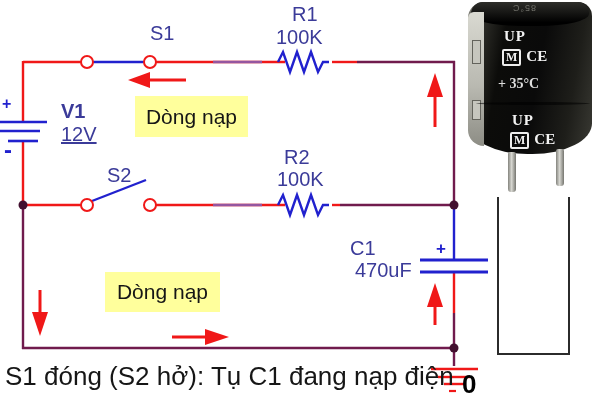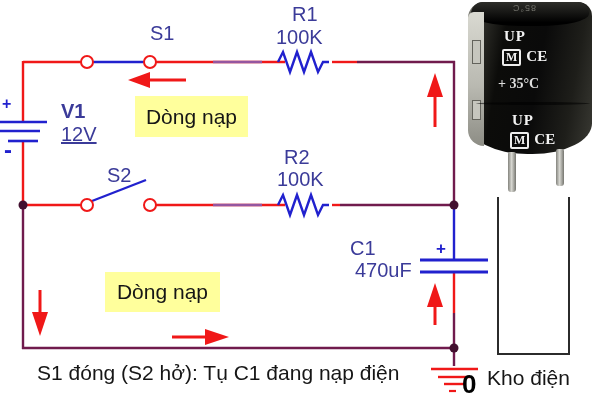--- a/index.html
+++ b/index.html
@@ -20,21 +20,21 @@
   .arrow-line{stroke:var(--wire-red);stroke-width:3;fill:none;}
   .arrow-head{fill:var(--wire-red);stroke:none;}
   .gnd{stroke:var(--wire-red);fill:none;}
   
   .lbl{position:absolute;font-size:20px;color:var(--label-blue);white-space:nowrap;}
   .pol{position:absolute;font-weight:bold;color:var(--wire-blue);white-space:nowrap;}
   .hl{
     position:absolute;background:var(--highlight-yellow);color:#161616;
     font-size:21px;display:flex;align-items:center;justify-content:center;white-space:nowrap;
   }
-  .caption{position:absolute;left:37px;top:361px;font-size:21px;color:var(--text-dark);white-space:nowrap;}
+  .caption{position:absolute;left:5px;top:361px;font-size:26px;color:var(--text-dark);white-space:nowrap;}
   .zero{position:absolute;left:462px;top:369px;font-size:26px;font-weight:bold;color:#000;}
   .storage-lbl{position:absolute;left:487px;top:366px;font-size:21px;color:var(--text-dark);white-space:nowrap;}
   
   .tank{
     position:absolute;left:497px;top:197px;width:69px;height:156px;
     border-left:2px solid #2b2b2b;border-right:2px solid #2b2b2b;border-bottom:2px solid #2b2b2b;
   }
   
   .photo{position:absolute;left:456px;top:0;width:144px;height:196px;}
   .cap-body{
@@ -186,21 +186,20 @@
   <div class="lbl" style="left:284px;top:146px;">R2</div>
   <div class="lbl" style="left:277px;top:168px;">100K</div>
   <div class="lbl" style="left:350px;top:237px;text-align:center;">C1</div>
   <div class="lbl" style="left:343px;top:259px;margin-left:12px;">470uF</div>
   <div class="pol" style="left:436px;top:239px;font-size:17px;">+</div>
 
   <div class="hl" style="left:135px;top:96px;width:113px;height:41px;">Dòng nạp</div>
   <div class="hl" style="left:105px;top:272px;width:115px;height:40px;">Dòng nạp</div>
 
   <div class="tank"></div>
-  <div class="storage-lbl">Kho điện</div>
   <div class="zero">0</div>
 
   <div class="caption">S1 đóng (S2 hở): Tụ C1 đang nạp điện</div>
 
   <div class="photo">
     <div class="cap-body">
       <div class="cap-bevel"></div>
       <div class="cap-top-print">85°C</div>
       <div class="cap-strip">
         <div class="notch n1"></div>

